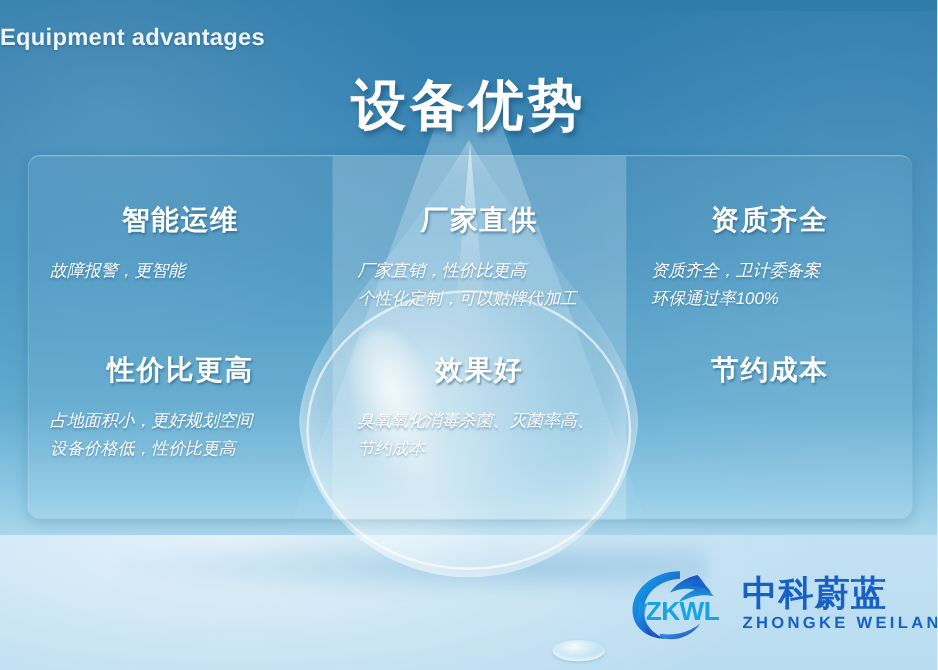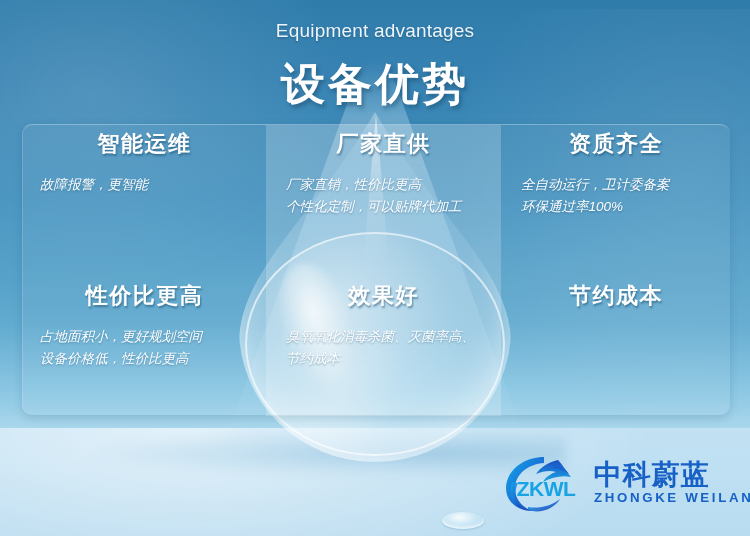--- a/index.html
+++ b/index.html
@@ -169,21 +169,21 @@
     grid-template-rows: 139px 152px;
   }
   .cell { position: relative; padding: 0 14px; }
 
   .cell-title {
     text-align: center;
     color: #ffffff;
     font-size: 22px;
     font-weight: bold;
     letter-spacing: 1.5px;
-    margin-top: 4px;
+    margin-top: 36px;
     text-shadow: 1px 2px 2px rgba(27,78,112,.55);
   }
   .cell.r2 .cell-title { margin-top: 17px; }
 
   .cell-lines {
     margin-top: 15px;
     padding-left: 3px;
     font-style: italic;
   }
   .cell-lines .ln {
@@ -193,24 +193,24 @@
     white-space: nowrap;
     text-shadow: 0 1px 2px rgba(27,78,112,.45);
   }
   
   .col2 .cell-lines { padding-left: 6px; }
   .col3 .cell-lines { padding-left: 6px; }
 
   
   .head-en {
     position: absolute; left: 0; top: 20px; width: 750px;
-    text-align: center;
+    text-align: left;
     color: #ecf5fb;
     font-size: 19px;
-    font-weight: normal;
+    font-weight: bold;
     letter-spacing: .2px;
     text-shadow: 0 1px 2px rgba(22,66,96,.5);
   }
   .head-cn {
     position: absolute; left: 0; top: 55px; width: 750px;
     text-align: center;
     color: #ffffff;
     font-size: 44px;
     font-weight: bold;
     letter-spacing: 3px;
@@ -286,21 +286,21 @@
         <div class="cell-title">厂家直供</div>
         <div class="cell-lines">
           <div class="ln">厂家直销，性价比更高</div>
           <div class="ln">个性化定制，可以贴牌代加工</div>
         </div>
       </div>
 
       <div class="cell col3 r1">
         <div class="cell-title">资质齐全</div>
         <div class="cell-lines">
-          <div class="ln">全自动运行，卫计委备案</div>
+          <div class="ln">资质齐全，卫计委备案</div>
           <div class="ln">环保通过率100%</div>
         </div>
       </div>
 
       <div class="cell col1 r2">
         <div class="cell-title">性价比更高</div>
         <div class="cell-lines">
           <div class="ln">占地面积小，更好规划空间</div>
           <div class="ln">设备价格低，性价比更高</div>
         </div>

